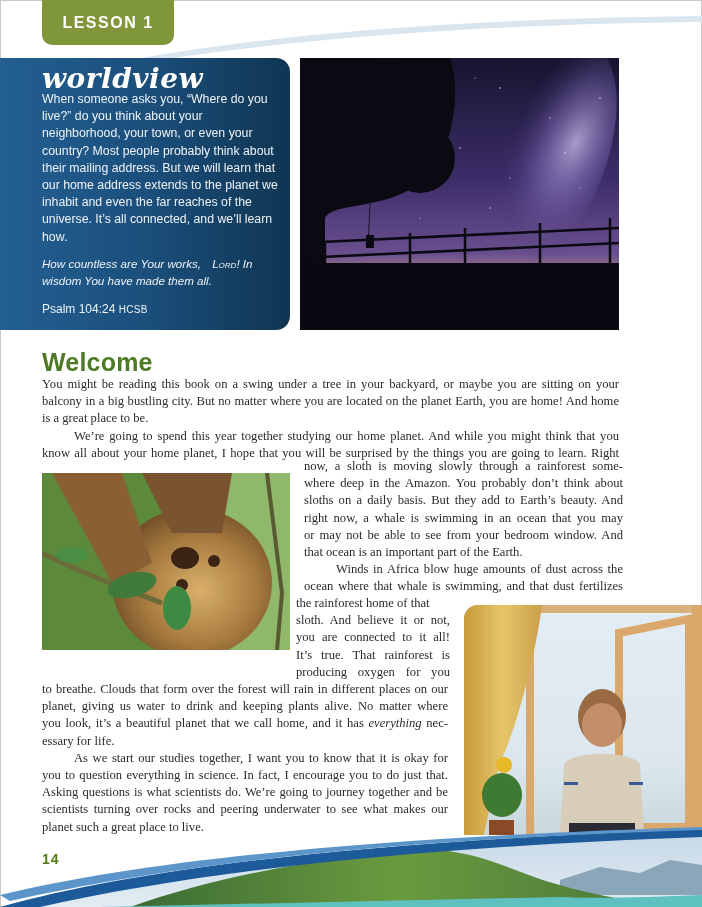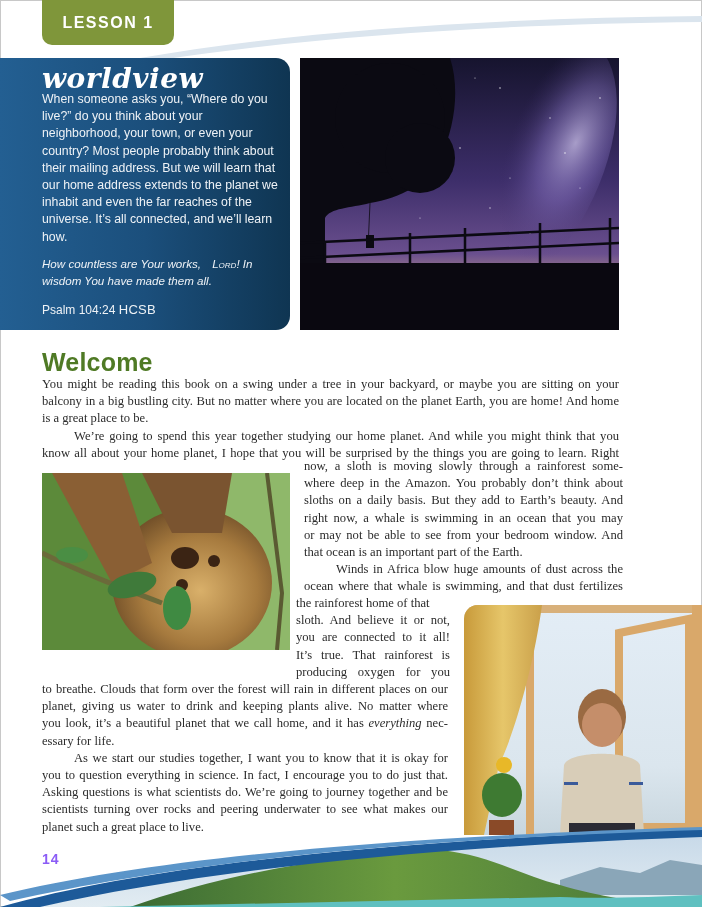--- a/index.html
+++ b/index.html
@@ -39,21 +39,21 @@
   .worldview-verse {
     position: absolute; left: 42px; top: 197px; width: 240px;
     font-family: "Liberation Sans", sans-serif; font-style: italic;
     font-size: 11.6px; line-height: 17.2px;
   }
   .smallcaps { font-variant: small-caps; margin-left: 8px; }
   .worldview-ref {
     position: absolute; left: 42px; top: 244px;
     font-family: "Liberation Sans", sans-serif; font-size: 12px;
   }
-  .worldview-ref .ver { font-size: 13px; letter-spacing: 0.3px; }
+  .worldview-ref .ver { font-size: 10px; letter-spacing: 0.3px; }
 
   .photo { position: absolute; overflow: hidden; }
   .photo svg { width: 100%; height: 100%; display: block; }
   .night-photo { left: 300px; top: 58px; width: 319px; height: 272px; }
   .sloth-photo { left: 42px; top: 473px; width: 248px; height: 177px; }
   .boy-photo { left: 464px; top: 605px; width: 238px; height: 230px; border-radius: 14px 0 0 0; }
 
   .welcome-heading {
     position: absolute; left: 42px; top: 348px;
     font-family: "Liberation Sans", sans-serif; font-weight: bold; font-size: 25px;
@@ -65,21 +65,21 @@
   }
   .p-block { margin: 0; }
   .indent { text-indent: 32px; }
   .line { display: block; white-space: nowrap; }
   .just { text-align: justify; text-align-last: justify; display: block; white-space: normal; }
 
   .bottom-band { position: absolute; left: 0; top: 825px; width: 702px; height: 82px; }
   .page-number {
     position: absolute; left: 42px; top: 851px;
     font-family: "Liberation Sans", sans-serif; font-weight: bold; font-size: 14px;
-    color: #8b5cf6; letter-spacing: 1px;
+    color: #4d7c0f; letter-spacing: 1px;
   }
 </style>
 </head>
 <body>
 
 <div class="page-frame"></div>
 
 <svg class="top-swoosh" viewBox="0 0 702 60">
   <path d="M140 58 C 300 30, 500 18, 702 16 L 702 22 C 500 24, 320 36, 160 60 Z" fill="#dbe5ee"></path>
 </svg>

